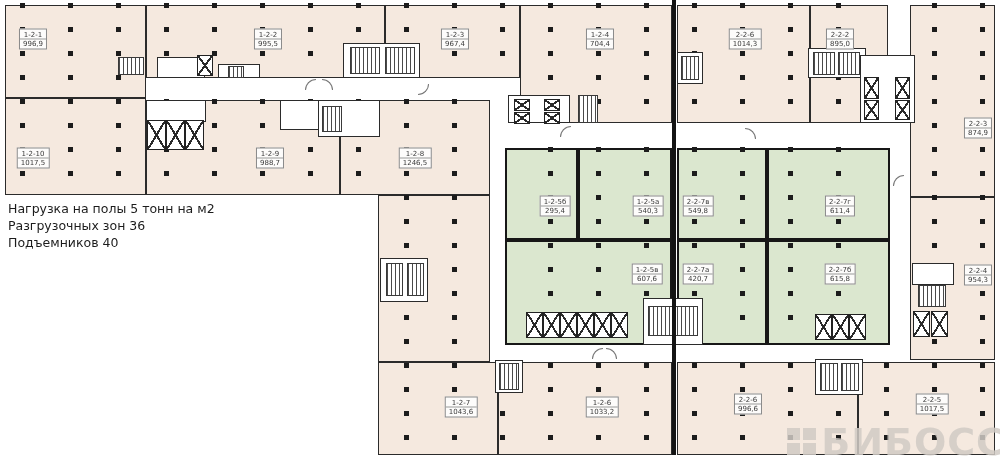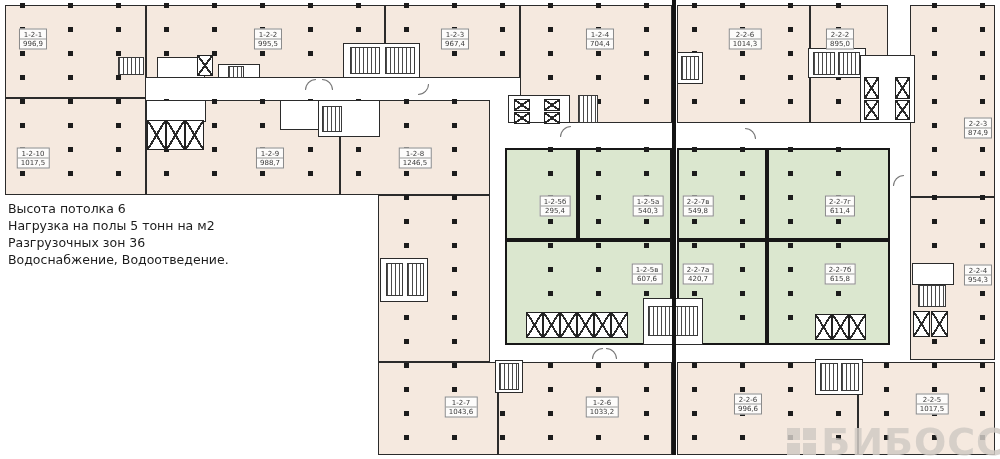--- a/index.html
+++ b/index.html
@@ -470,24 +470,23 @@
       <div class="rlabel" style="left: 748px; top: 404px;">
         <div class="code">2-2-6</div>
         <div class="area">996,6</div>
       </div>
       <div class="rlabel" style="left: 932px; top: 404px;">
         <div class="code">2-2-5</div>
         <div class="area">1017,5</div>
       </div>
     </div>
   <div class="info" id="info-panel">
-      <div class="iline">Высота потолка 6</div>
       <div class="iline">Нагрузка на полы 5 тонн на м2</div>
       <div class="iline">Разгрузочных зон 36</div>
-      <div class="iline">Водоснабжение, Водоотведение.</div>
+      <div class="iline">Подъемников 40</div>
       <div class="iline"></div>
     </div>
   <div class="watermark">
     <div class="wm-logo">
       <span></span>
         <span></span>
         <span></span>
         <span></span>
     </div>
     <span>БИБОСС</span>

